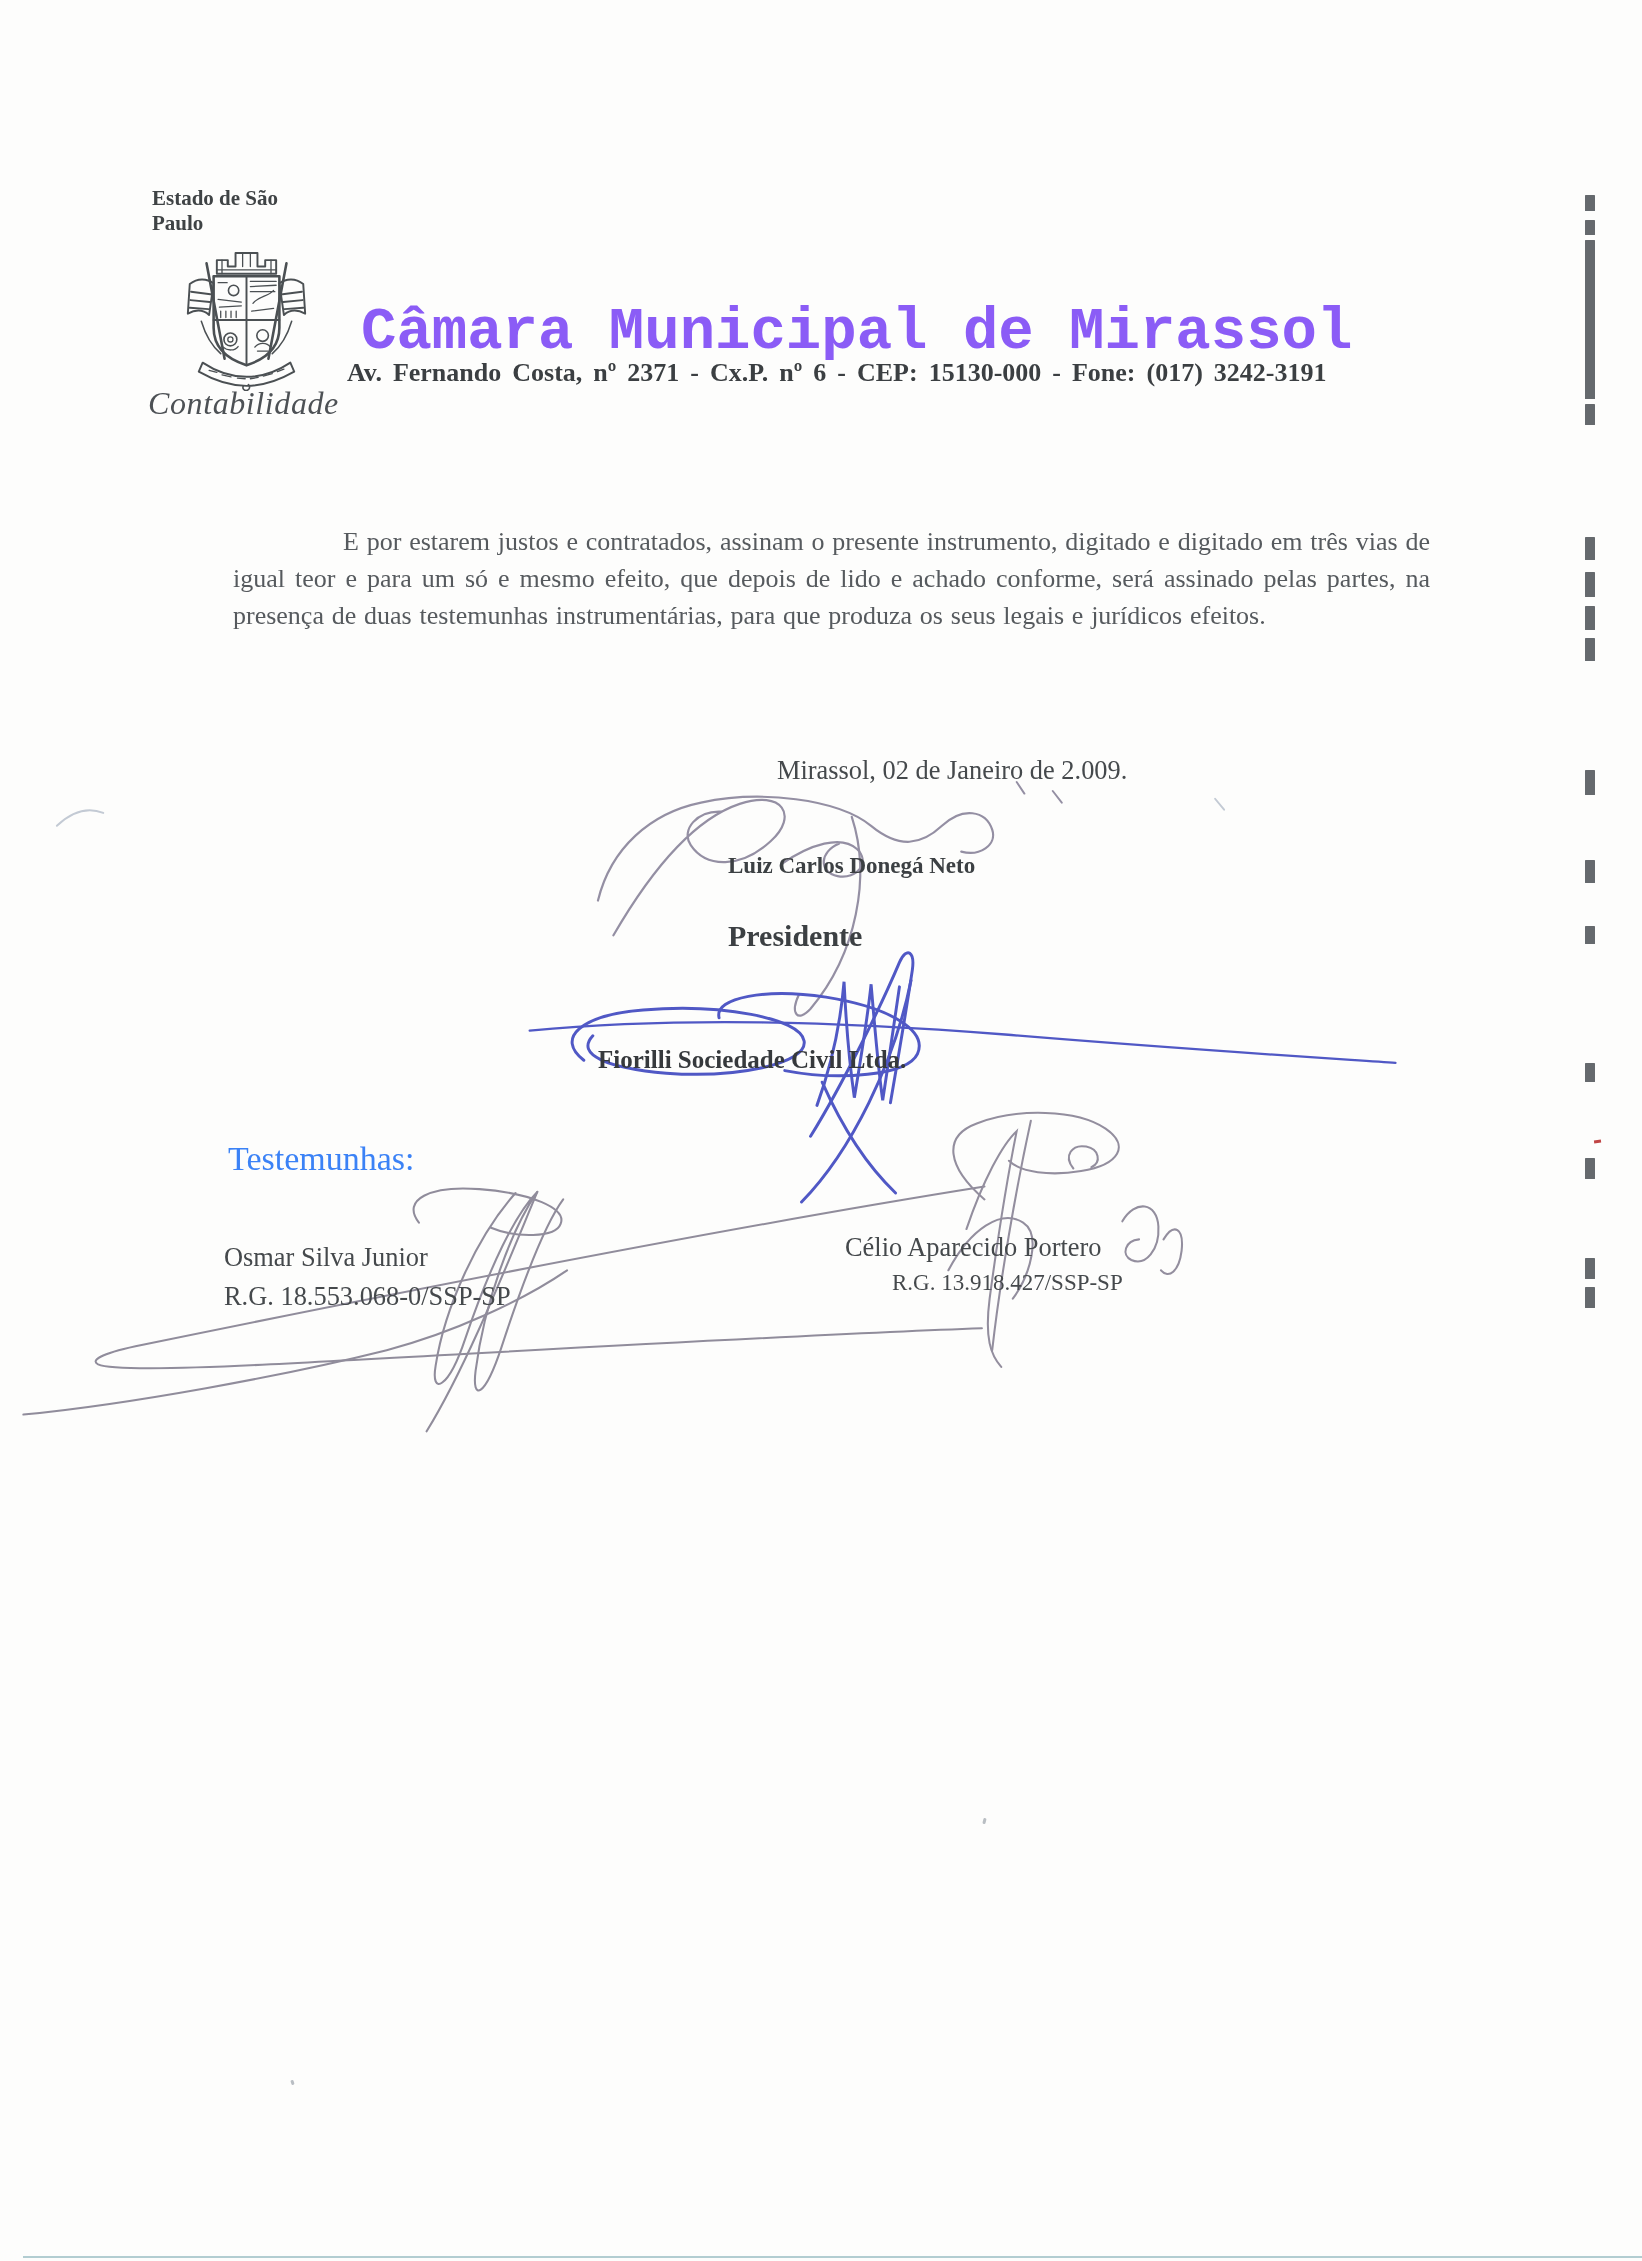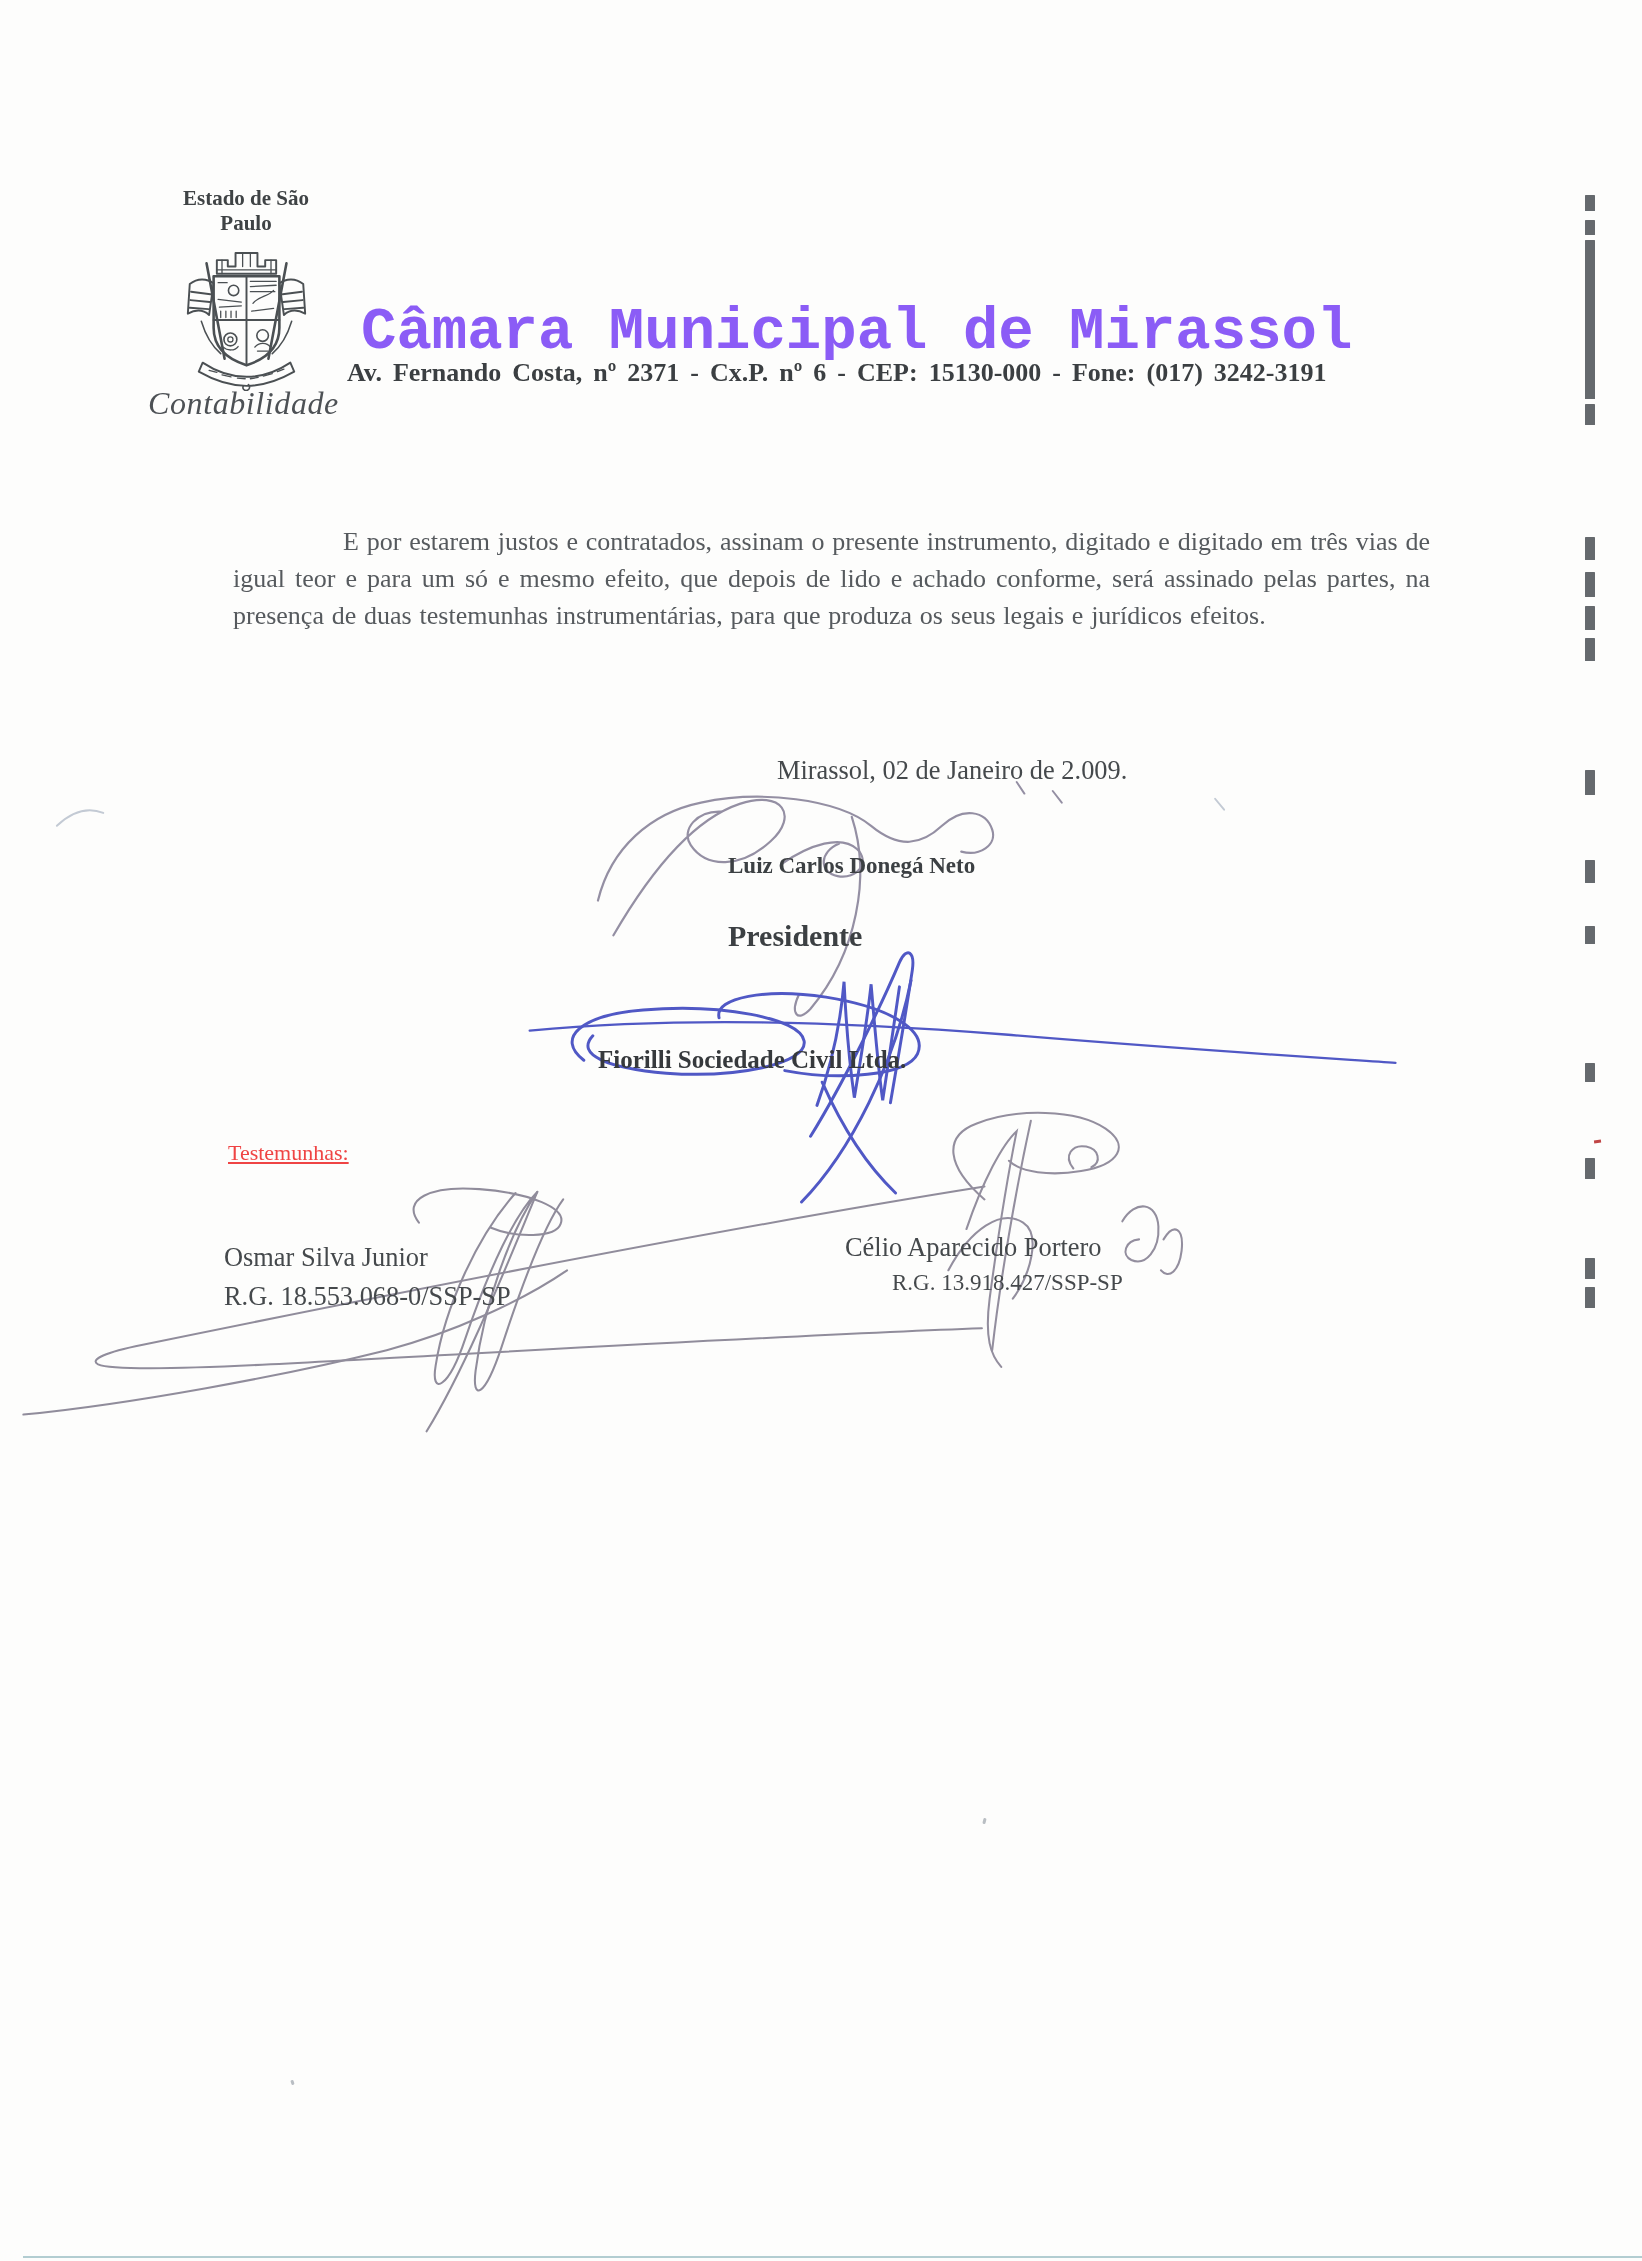--- a/index.html
+++ b/index.html
@@ -7,21 +7,21 @@
     position:relative;
     width:1643px;height:2261px;
     background:#fdfdfc;
     overflow:hidden;
     font-family:"Liberation Serif", serif;
     color:#3d4143;
   }
   
   .state-label{
     position:absolute;left:152px;top:186px;width:188px;
-    text-align:center;font-weight:bold;font-size:21px;line-height:25px;
+    font-weight:bold;font-size:21px;line-height:25px;
     color:#3f4345;
   }
   .coat{position:absolute;left:178px;top:244px;}
   .dept{
     position:absolute;left:148px;top:385px;width:191px;
     text-align:left;font-size:32px;color:#4d5155;letter-spacing:0.6px;font-style:italic;
   }
   .org-title{
     position:absolute;left:345px;top:285px;margin:16px;
     font-family:"Liberation Mono", monospace;
@@ -41,21 +41,21 @@
   }
   .dateline{
     position:absolute;left:777px;top:755px;
     font-size:26.4px;color:#45494c;white-space:nowrap;
   }
   
   .sig-label{position:absolute;white-space:nowrap;color:#3c4043;}
   .luiz-name{left:728px;top:853px;font-weight:bold;font-size:23px;}
   .president-title{left:728px;top:919px;font-weight:bold;font-size:30px;}
   .fiorilli-name{left:598px;top:1046px;font-weight:bold;font-size:25px;color:#36393c;}
-  .witness-heading{left:228px;top:1140px;font-size:22px;color:#ef4444;text-decoration:underline;}
+  .witness-heading{left:228px;top:1140px;font-size:34px;color:#3b82f6;}
   .witness-name-left{left:224px;top:1242px;font-size:26.4px;color:#45494c;}
   .witness-rg-left{left:224px;top:1281px;font-size:26.4px;color:#45494c;}
   .witness-name-right{left:845px;top:1232px;font-size:26.4px;color:#45494c;}
   .witness-rg-right{left:892px;top:1270px;font-size:23px;color:#45494c;}
   
   .bmark{position:absolute;left:1585px;width:10.3px;background:#65696d;border-radius:0.6px;}
   .red-dash{position:absolute;left:1594px;top:1140px;width:7px;height:2.6px;background:#c04545;transform:rotate(-8deg);}
   .speck{position:absolute;background:#b9bec3;border-radius:1.3px;}
   .bottom-scan-edge{position:absolute;left:23px;top:2256px;width:1620px;height:1.9px;background:#b2cdd1;}
   .sig-svg{position:absolute;left:0;top:0;}

